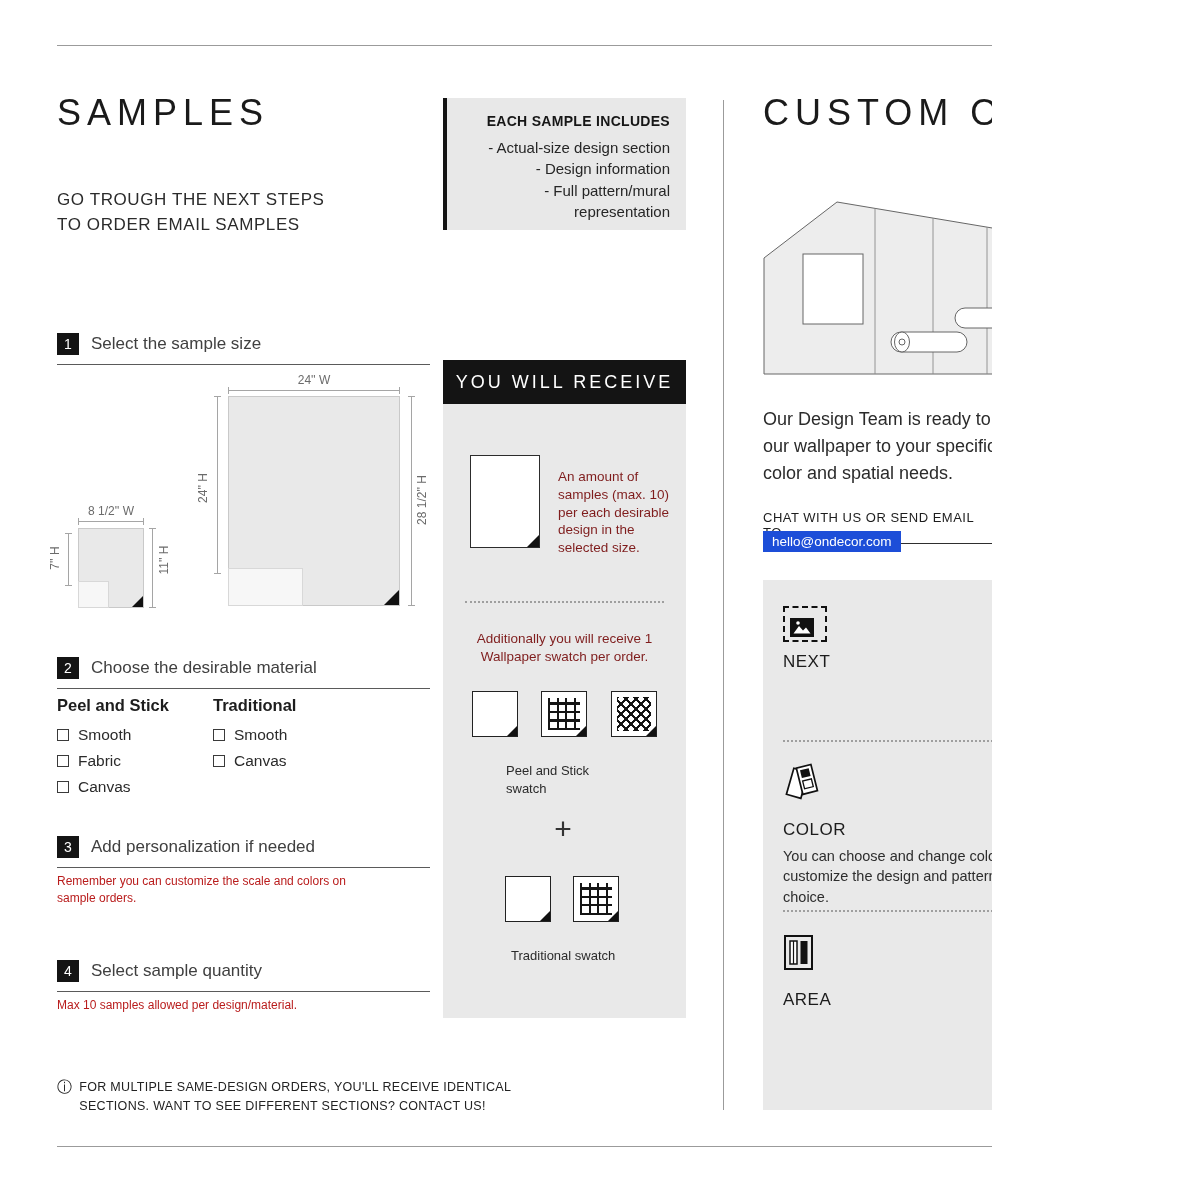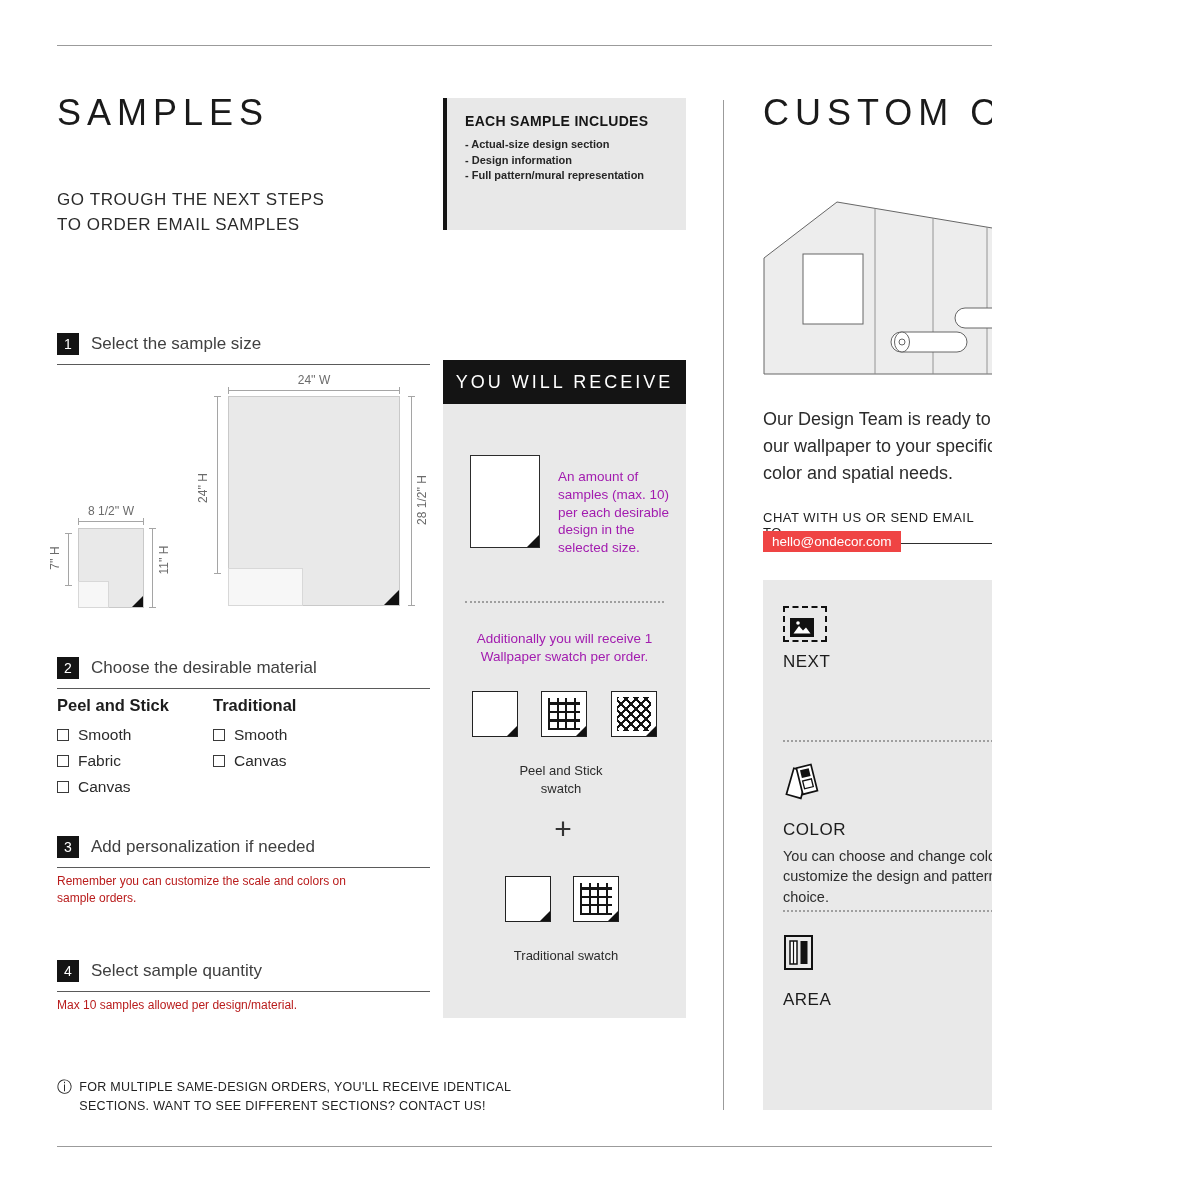--- a/index.html
+++ b/index.html
@@ -34,45 +34,45 @@
   .mat-title { font-size:16.5px; font-weight:bold; color:#1d1d1d; margin-bottom:11px; }
   .mat-opt { display:flex; align-items:center; gap:9px; margin-bottom:8px; font-size:15.5px; color:#2b2b2b; }
   .checkbox { width:12px; height:12px; border:1.5px solid #3a3a3a; background:#fff; flex:0 0 auto; }
 
   .body-text { font-size:12px; line-height:1.45; color:#b91c1c; }
 
   .footnote { display:flex; gap:7px; font-size:12.5px; letter-spacing:0.3px; line-height:1.5; color:#222; }
   .footnote-icon { font-size:15px; line-height:1.2; }
 
   .includes-box { position:absolute; left:443px; top:98px; width:243px; height:132px;
-                  background:#e8e8e8; border-left:4px solid #141414; padding:15px 16px 12px 18px; }
+                  background:#e8e8e8; border-left:4px solid #141414; padding:15px 16px 12px 18px;text-align:right; }
   .includes-title { font-size:14px; font-weight:bold; letter-spacing:0.3px; color:#161616; margin-bottom:8px; }
-  .includes-item { font-size:11px; line-height:1.42; color:#262626; padding-left:10px; text-indent:-10px;font-weight:bold; }
+  .includes-item { font-size:15px; line-height:1.42; color:#262626; padding-left:10px; text-indent:-10px; }
 
   .receive-header { position:absolute; left:443px; top:360px; width:243px; height:44px; background:#141414;
                     color:#fff; display:flex; align-items:center; justify-content:center;
                     font-size:18px; letter-spacing:3px; }
   .receive-panel { position:absolute; left:443px; top:404px; width:243px; height:614px; background:#e9e9e9; }
 
   .sample-sq { position:absolute; background:#fff; border:1px solid #2c2c2c; }
   .dotted { position:absolute; border-top:2px dotted #9f9f9f; }
-  .small-text { font-size:13.5px; line-height:1.32; color:#a21caf; }
+  .small-text { font-size:13.5px; line-height:1.32; color:#7f1d1d; }
   .swatch { position:absolute; width:46px; height:46px; background:#fff; border:1px solid #222; }
   .swatch .pat-grid { position:absolute; inset:6px;
       background:repeating-linear-gradient(0deg,#151515 0 2px,transparent 2px 8.5px),
                  repeating-linear-gradient(90deg,#151515 0 2px,transparent 2px 8.5px); }
   .swatch .pat-cross { position:absolute; inset:5px;
       background:repeating-linear-gradient(45deg,#151515 0 2px,transparent 2px 7px),
                  repeating-linear-gradient(135deg,#151515 0 2px,transparent 2px 7px); }
-  .swatch-label { position:absolute; font-size:13px; line-height:1.35; text-align:center; color:#2b2b2b; }
+  .swatch-label { position:absolute; font-size:13px; line-height:1.35; text-align:left; color:#2b2b2b; }
   .plus-sign { position:absolute; font-size:30px; font-weight:300; color:#333; text-align:center; }
 
   .chat-label { font-size:13px; letter-spacing:0.5px; color:#1d1d1d; border-bottom:1px solid #2e2e2e;
                 padding-bottom:3px; display:inline-block; }
-  .email-chip { display:inline-block; background:#ef4444; color:#fff; font-size:13.5px; padding:3px 9px; }
+  .email-chip { display:inline-block; background:#1d4ed8; color:#fff; font-size:13.5px; padding:3px 9px; }
 
   .features-panel { position:absolute; left:763px; top:580px; width:372px; height:530px; background:#e9e9e9; }
   .feature-name { font-size:17px; letter-spacing:0.5px; color:#1c1c1c; }
   .feature-text { font-size:14.5px; line-height:1.4; color:#2d2d2d; }
   .size-icon-box { width:44px; height:36px; border:2px dashed #111; position:relative; }
 </style>
 </head>
 <body>
 
 <div class="page">

